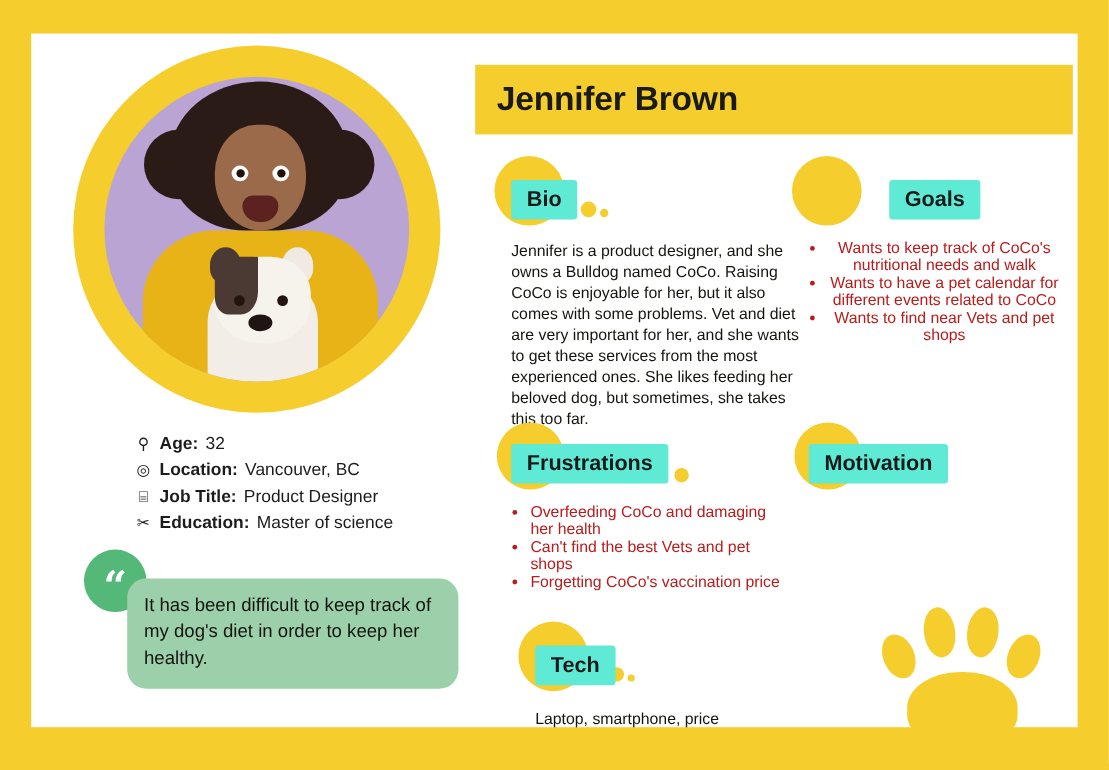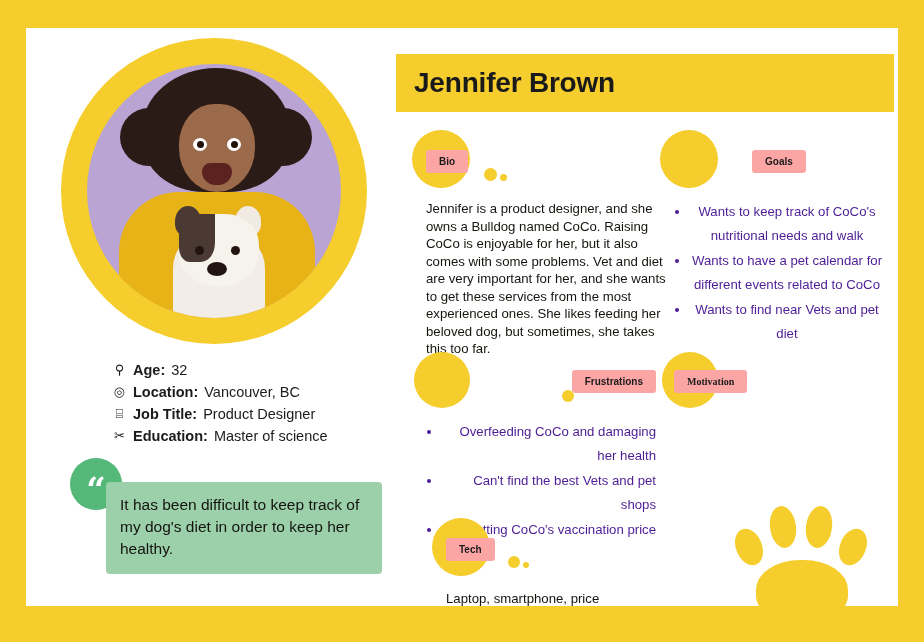--- a/index.html
+++ b/index.html
@@ -212,21 +212,21 @@
     line-height: 62px;
     text-align: center;
   }
   .quote-box {
     position: absolute;
     left: 44px;
     top: 24px;
     width: 276px;
     min-height: 76px;
     background: #9BD0AB;
-    border-radius: 4px;
+    border-radius: 16px;
     padding: 12px 14px 14px 14px;
     box-sizing: border-box;
     font-size: 15.5px;
     line-height: 22px;
     color: #14140f;
   }
 
   
   .name-banner {
     position: absolute;
@@ -254,40 +254,40 @@
     border-radius: 50%;
     background: #F5CD2C;
     left: -14px;
     top: -20px;
     z-index: 0;
   }
   .tag-label-on-circle {
     position: relative;
     z-index: 1;
     display: inline-block;
-    background: #fca5a5;
+    background: #5eead4;
     color: #1a1a1a;
     font-weight: bold;
-    font-size: 10px;
+    font-size: 18px;
     padding: 6px 13px;
     border-radius: 3px;
   }
 
   .body-text {
     margin-top: 16px;
     font-size: 13.2px;
     line-height: 17.5px;
     color: #15150f;
   }
   ul.bullets {
     margin: 16px 0 0 0;
     padding-left: 16px;
     font-size: 13.2px;
-    line-height: 24px;
-    color: #4c1d95;
+    line-height: 14px;
+    color: #b91c1c;
   }
   ul.bullets li { margin-bottom: 1px; }
 
   
   .paw { position: absolute; left: 700px; top: 470px; width: 160px; height: 120px; }
   .paw div { position: absolute; background: #F5CD2C; }
   .toe { border-radius: 50%; }
 </style>
 </head>
 <body>
@@ -358,39 +358,39 @@
   </div>
 
   <div class="section" style="left:648px; top:122px; width:210px;text-align:center;">
     <div style="position:relative; height:34px;">
       <div class="tag-round"></div>
       <span class="tag-label-on-circle">Goals</span>
     </div>
     <ul class="bullets">
       <li>Wants to keep track of CoCo's nutritional needs and walk</li>
       <li>Wants to have a pet calendar for different events related to CoCo</li>
-      <li>Wants to find near Vets and pet diet</li>
+      <li>Wants to find near Vets and pet shops</li>
     </ul>
   </div>
 
-  <div class="section" style="left:400px; top:342px; width:230px;text-align:right;">
+  <div class="section" style="left:400px; top:342px; width:230px;">
     <div style="position:relative; height:34px;">
       <div class="tag-round" style="width:56px;height:56px;left:-12px;top:-18px;"></div>
       <span class="tag-label-on-circle">Frustrations</span>
       <div style="position:absolute; left:136px; top:20px; width:12px; height:12px; border-radius:50%; background:#F5CD2C;"></div>
     </div>
     <ul class="bullets">
       <li>Overfeeding CoCo and damaging her health</li>
       <li>Can't find the best Vets and pet shops</li>
       <li>Forgetting CoCo's vaccination price</li>
     </ul>
   </div>
 
   <div class="section" style="left:648px; top:342px; width:204px;">
-    <div style="position:relative; height:34px;font-family:Liberation Serif, serif;">
+    <div style="position:relative; height:34px;">
       <div class="tag-round" style="width:56px;height:56px;left:-12px;top:-18px;"></div>
       <span class="tag-label-on-circle">Motivation</span>
     </div>
   </div>
 
   <div class="section" style="left:420px; top:510px; width:240px;">
     <div style="position:relative; height:34px;">
       <div class="tag-round"></div>
       <span class="tag-label-on-circle">Tech</span>
       <div style="position:absolute; left:62px; top:18px; width:12px; height:12px; border-radius:50%; background:#F5CD2C;"></div>

